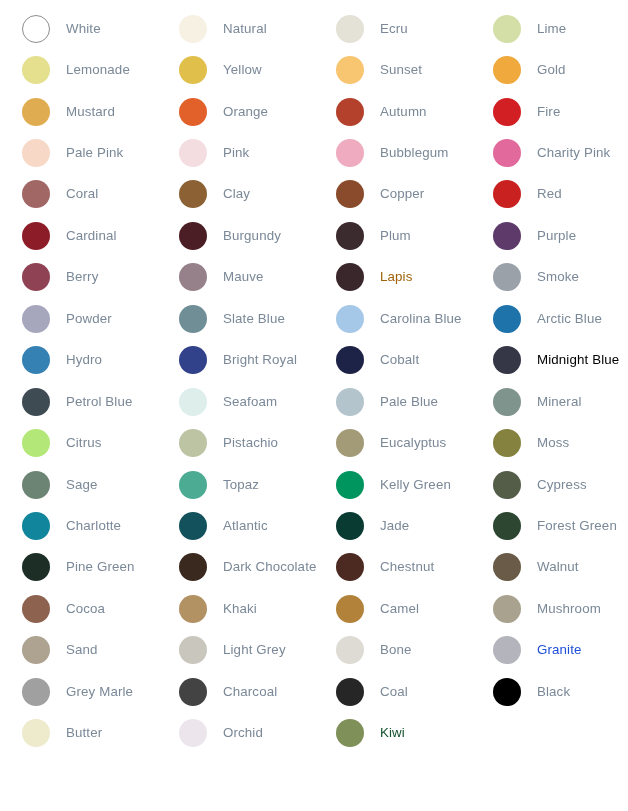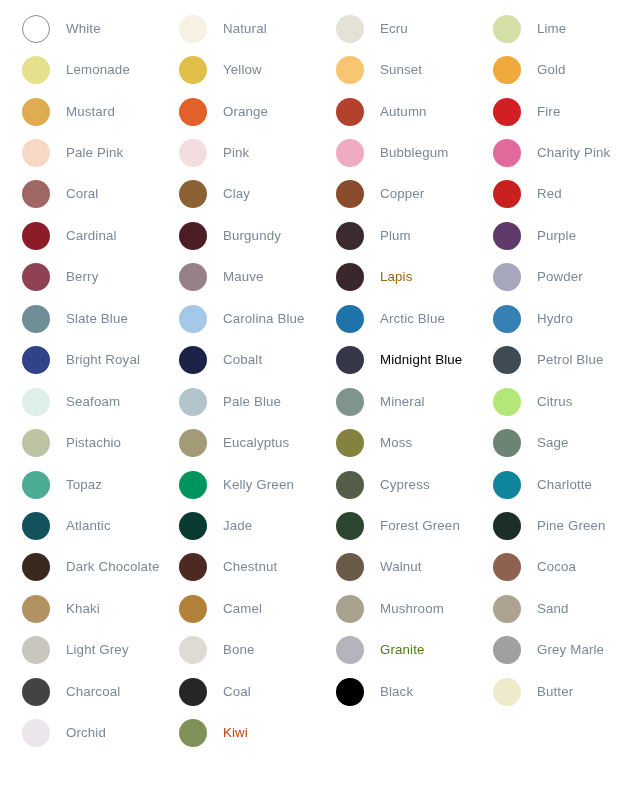--- a/index.html
+++ b/index.html
@@ -163,20 +163,24 @@
     </div>
     <div class="swatch-item">
       <span class="swatch-dot" style="background-color: rgb(150, 128, 138); width: 28px; height: 28px; min-width: 28px;"></span>
       <span class="swatch-label" style="color: rgb(122, 136, 151);">Mauve</span>
     </div>
     <div class="swatch-item">
       <span class="swatch-dot" style="background-color: rgb(58, 39, 44); width: 28px; height: 28px; min-width: 28px;"></span>
       <span class="swatch-label" style="color: #a16207; text-align: right;">Lapis</span>
     </div>
     <div class="swatch-item">
+      <span class="swatch-dot" style="background-color: rgb(154, 161, 168); width: 28px; height: 28px; min-width: 28px;"></span>
+      <span class="swatch-label" style="color: rgb(122, 136, 151);">Smoke</span>
+    </div>
+    <div class="swatch-item">
       <span class="swatch-dot" style="background-color: rgb(166, 166, 189); width: 28px; height: 28px; min-width: 28px;"></span>
       <span class="swatch-label" style="color: rgb(122, 136, 151);">Powder</span>
     </div>
     <div class="swatch-item">
       <span class="swatch-dot" style="background-color: rgb(111, 142, 150); width: 28px; height: 28px; min-width: 28px;"></span>
       <span class="swatch-label" style="color: rgb(122, 136, 151);">Slate Blue</span>
     </div>
     <div class="swatch-item">
       <span class="swatch-dot" style="background-color: rgb(166, 200, 232); width: 28px; height: 28px; min-width: 28px;"></span>
       <span class="swatch-label" style="color: rgb(122, 136, 151);">Carolina Blue</span>
@@ -304,21 +308,21 @@
     <div class="swatch-item">
       <span class="swatch-dot" style="background-color: rgb(201, 198, 189); width: 28px; height: 28px; min-width: 28px;"></span>
       <span class="swatch-label" style="color: rgb(122, 136, 151);">Light Grey</span>
     </div>
     <div class="swatch-item">
       <span class="swatch-dot" style="background-color: rgb(222, 219, 213); width: 28px; height: 28px; min-width: 28px;"></span>
       <span class="swatch-label" style="color: rgb(122, 136, 151);">Bone</span>
     </div>
     <div class="swatch-item">
       <span class="swatch-dot" style="background-color: rgb(180, 180, 188); width: 28px; height: 28px; min-width: 28px;"></span>
-      <span class="swatch-label" style="color: #4d7c0f;">Granite</span>
+      <span class="swatch-label" style="color: #1d4ed8;">Granite</span>
     </div>
     <div class="swatch-item">
       <span class="swatch-dot" style="background-color: rgb(160, 160, 160); width: 28px; height: 28px; min-width: 28px;"></span>
       <span class="swatch-label" style="color: rgb(122, 136, 151);">Grey Marle</span>
     </div>
     <div class="swatch-item">
       <span class="swatch-dot" style="background-color: rgb(67, 67, 67); width: 28px; height: 28px; min-width: 28px;"></span>
       <span class="swatch-label" style="color: rgb(122, 136, 151);">Charcoal</span>
     </div>
     <div class="swatch-item">
@@ -332,15 +336,15 @@
     <div class="swatch-item">
       <span class="swatch-dot" style="background-color: rgb(238, 234, 204); width: 28px; height: 28px; min-width: 28px;"></span>
       <span class="swatch-label" style="color: rgb(122, 136, 151);">Butter</span>
     </div>
     <div class="swatch-item">
       <span class="swatch-dot" style="background-color: rgb(236, 230, 236); width: 28px; height: 28px; min-width: 28px;"></span>
       <span class="swatch-label" style="color: rgb(122, 136, 151);">Orchid</span>
     </div>
     <div class="swatch-item">
       <span class="swatch-dot" style="background-color: rgb(127, 144, 89); width: 28px; height: 28px; min-width: 28px;"></span>
-      <span class="swatch-label" style="color: #c2410c; text-align: center;">Kiwi</span>
+      <span class="swatch-label" style="color: #14532d; text-align: center;">Kiwi</span>
     </div>
   </main>
 
 </body></html>

